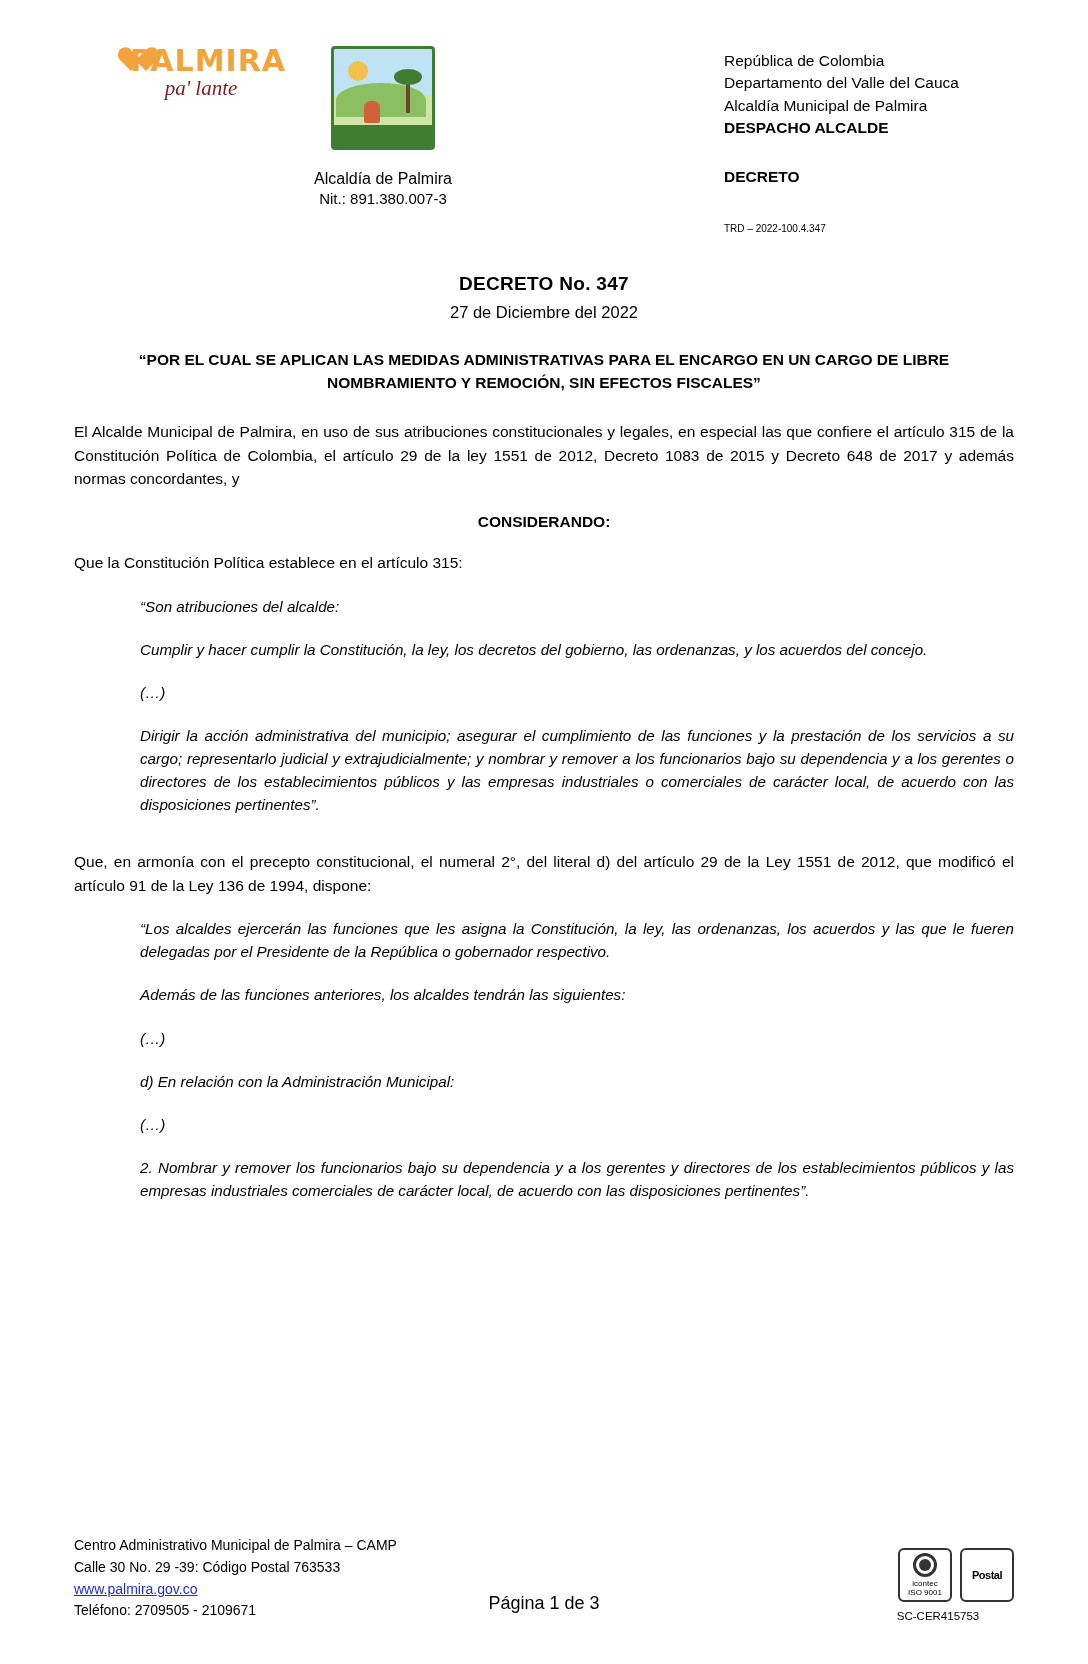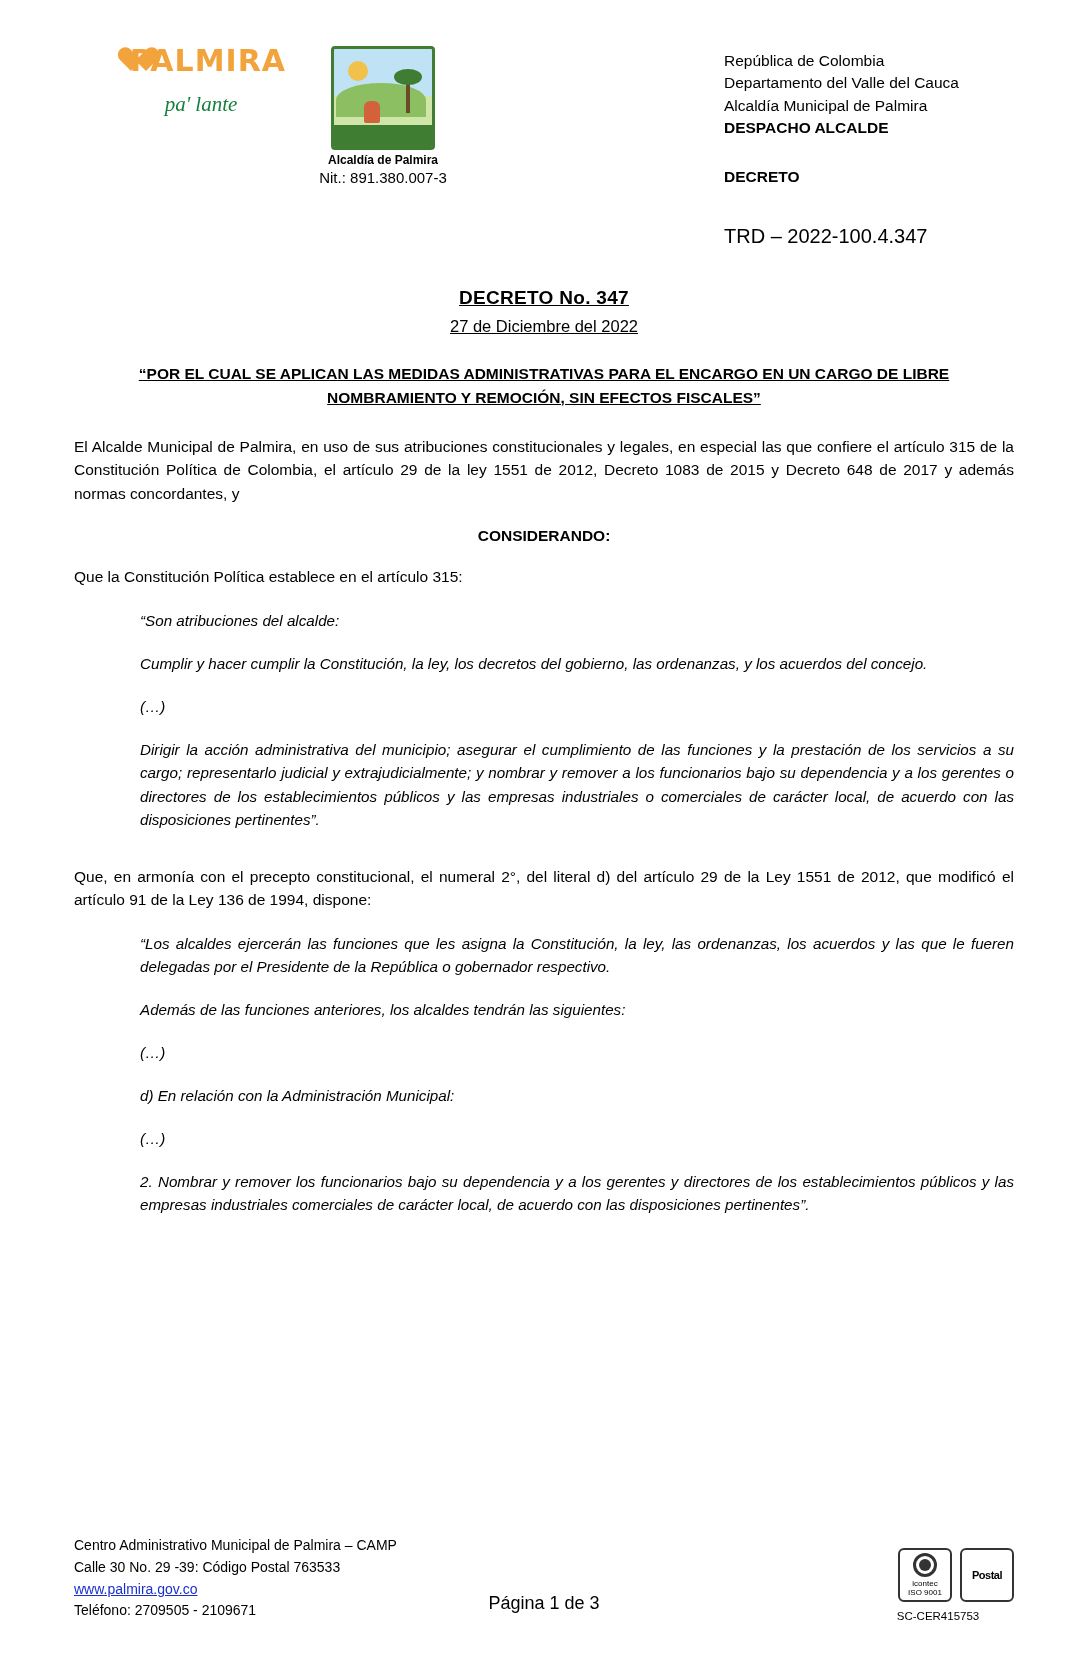--- a/index.html
+++ b/index.html
@@ -65,23 +65,23 @@
   .palmira-word {
     font-size: 30px;
     font-weight: bold;
     letter-spacing: 1px;
     color: #f2a33c;
     font-family: "DejaVu Sans", sans-serif;
   }
   .palmira-sub {
     font-size: 21px;
     font-style: italic;
-    color: #15803d;
+    color: #7f1d1d;
     font-family: "Liberation Serif", serif;
-    margin-top: 18px;
+    margin-top: 2px;
   }
   .escudo-wrap { width: 150px; text-align: center; }
   .escudo {
     width: 104px;
     height: 104px;
     margin: 0 auto;
     border: 3px solid #3f7d32;
     border-radius: 4px;
     background: linear-gradient(#bfe3f5 0 48%, #cfe6a8 48% 100%);
     position: relative;
@@ -114,53 +114,51 @@
     position: absolute;
     width: 16px; height: 22px; background: #d3623a;
     border-radius: 6px 6px 2px 2px;
     bottom: 24px; left: 30px;
   }
   .escudo .band {
     position: absolute; left: 0; right: 0; bottom: 0;
     height: 22px; background: #3f7d32;
   }
   .escudo-name {
-    font-size: 12px;
-    margin-top: 3px;
+    font-size: 16px;
+    margin-top: 20px;
     font-family: "Liberation Sans", sans-serif;
-    font-weight: bold;
   }
   .escudo-nit {
     font-size: 15px;
     margin-top: 2px;
   }
 
   .header-right {
     text-align: left;
     font-size: 15.5px;
     line-height: 1.45;
     padding-top: 16px;
     min-width: 290px;
   }
   .header-right .bold { font-weight: bold; }
   .decreto-word {
     font-weight: bold;
     font-size: 15.5px;
     margin-top: 26px;
   }
   .trd {
-    font-size: 20px;
+    font-size: 10px;
     margin-top: 34px;
   }
 
   
   .title-block {
     text-align: center;
     margin-top: 36px;
-    text-decoration: underline;
   }
   .decreto-no {
     font-size: 19px;
     font-weight: bold;
     letter-spacing: .3px;
   }
   .fecha {
     font-size: 16.5px;
     margin-top: 8px;
   }

